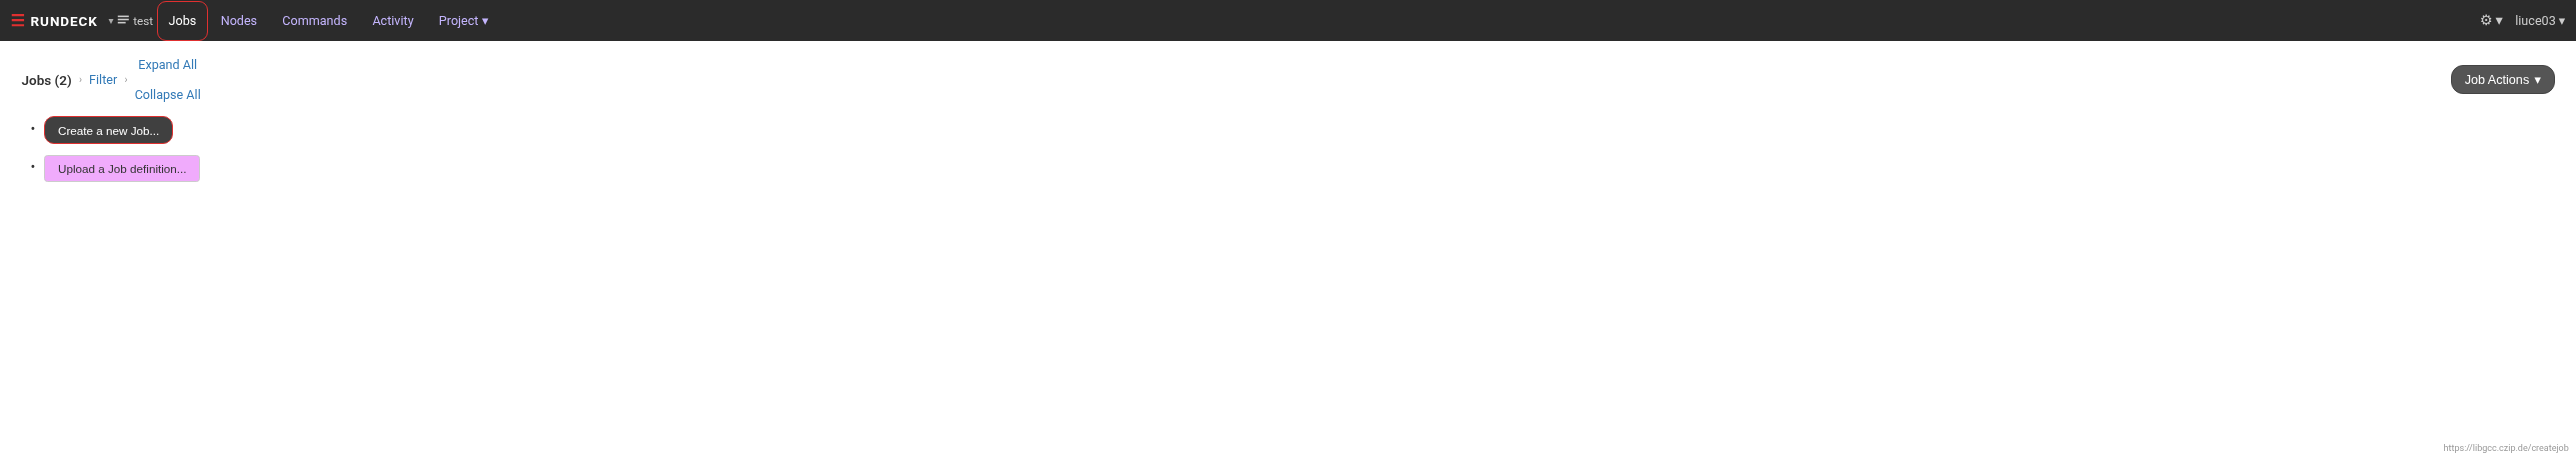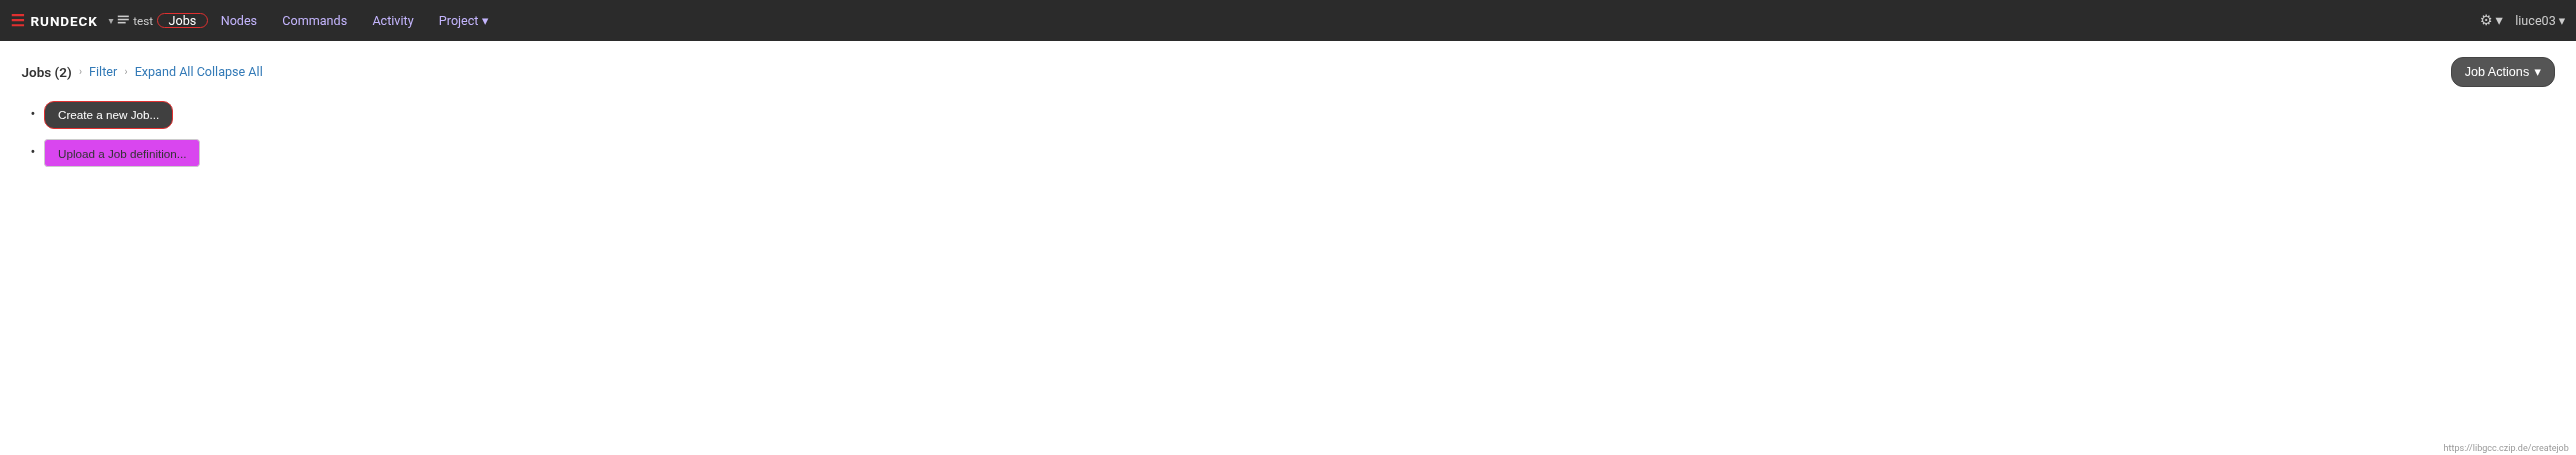--- a/index.html
+++ b/index.html
@@ -87,21 +87,21 @@
       align-items: center;
       font-size: 12.6px;
       cursor: pointer;
       transition: color 0.2s;
     }
 
     .nav-link.active {
       color: #fff;
       border: 1.8px solid #e03030;
       border-radius: 9px;
-      height: 15px;
+      height: 40px;
       padding: 0 10.8px;
     }
 
     .nav-link-dropdown {
       display: flex;
       align-items: center;
       gap: 3.6px;
     }
 
     .nav-right {
@@ -165,20 +165,21 @@
       color: #999;
       font-size: 10px;
     }
 
     .expand-collapse-links {
       display: flex;
       align-items: center;
       gap: 0;
       font-size: 12.6px;
       color: #337ab7;
+      flex-direction: column;
     }
 
     .expand-link, .collapse-link {
       cursor: pointer;
       color: #337ab7;
     }
 
     .job-actions-btn {
       background: #555;
       color: #fff;
@@ -215,21 +216,21 @@
       background: #404040;
       color: #fff;
       border: 1.8px solid #e03030;
       border-radius: 10px;
       padding: 6.3px 12.6px;
       font-size: 11.7px;
       cursor: pointer;
     }
 
     .upload-job-btn {
-      background: #d946ef;
+      background: #f0abfc;
       color: #333;
       border: 0.9px solid #ccc;
       border-radius: 3.6px;
       padding: 6.3px 12.6px;
       font-size: 11.7px;
       cursor: pointer;
     }
 
     
     .activity-section {

